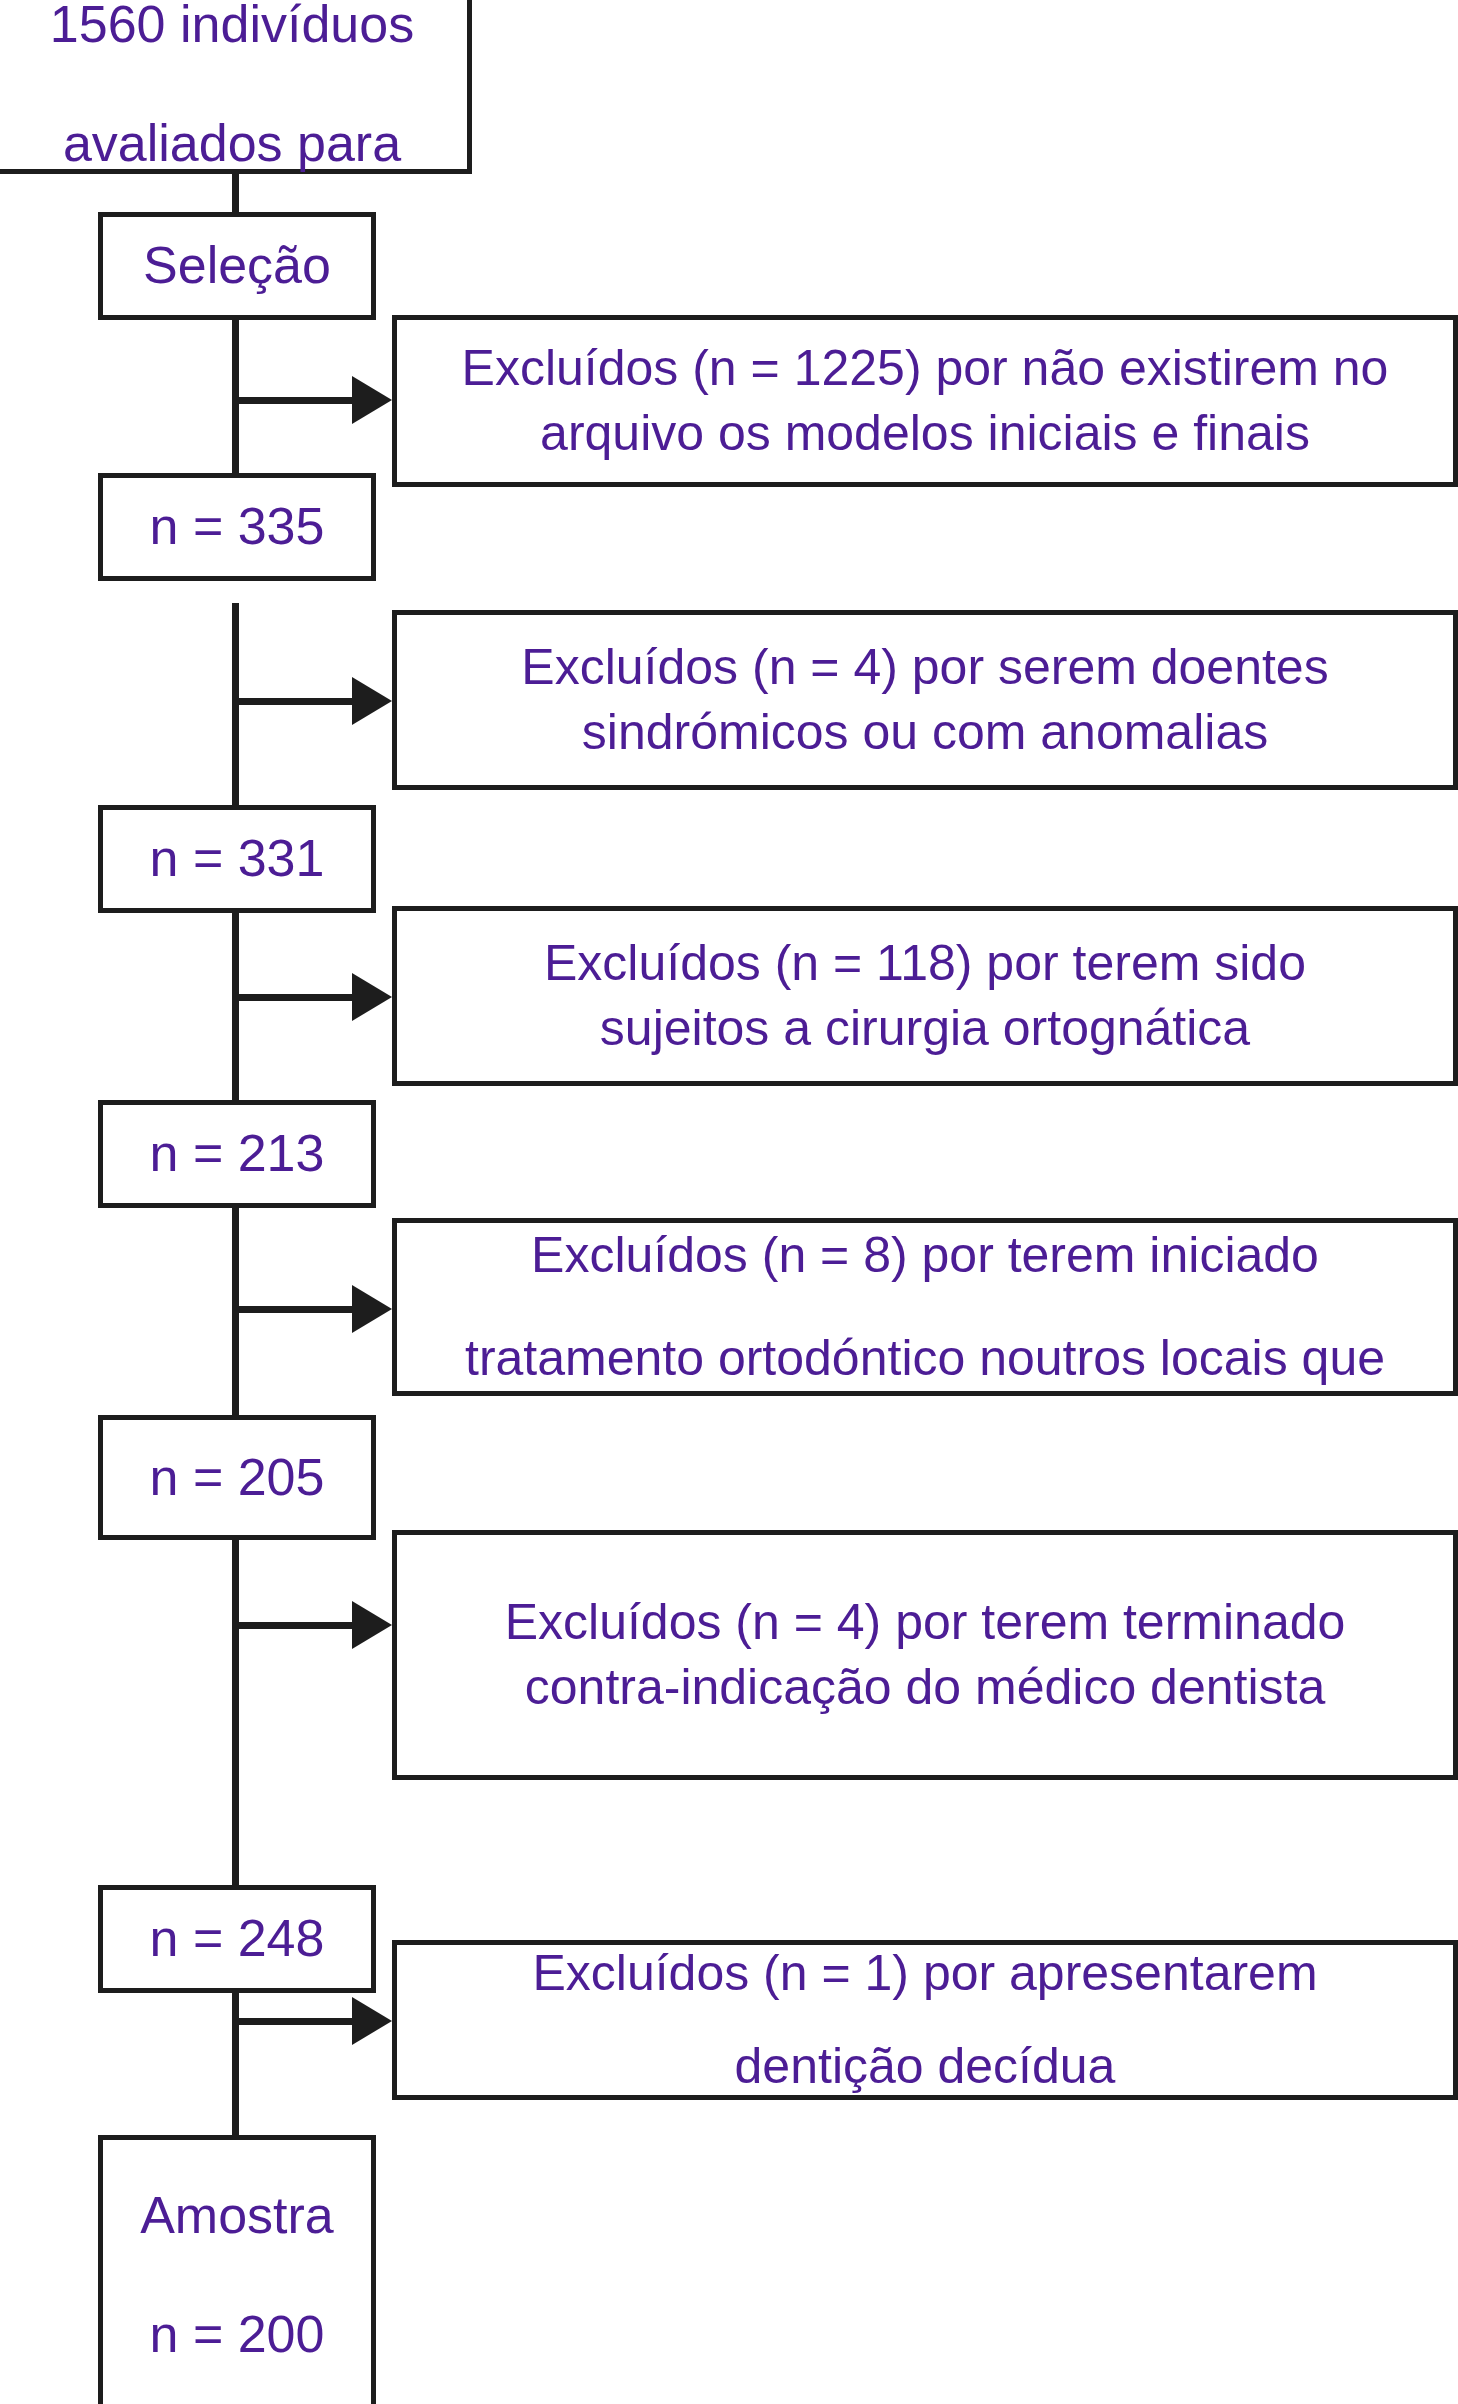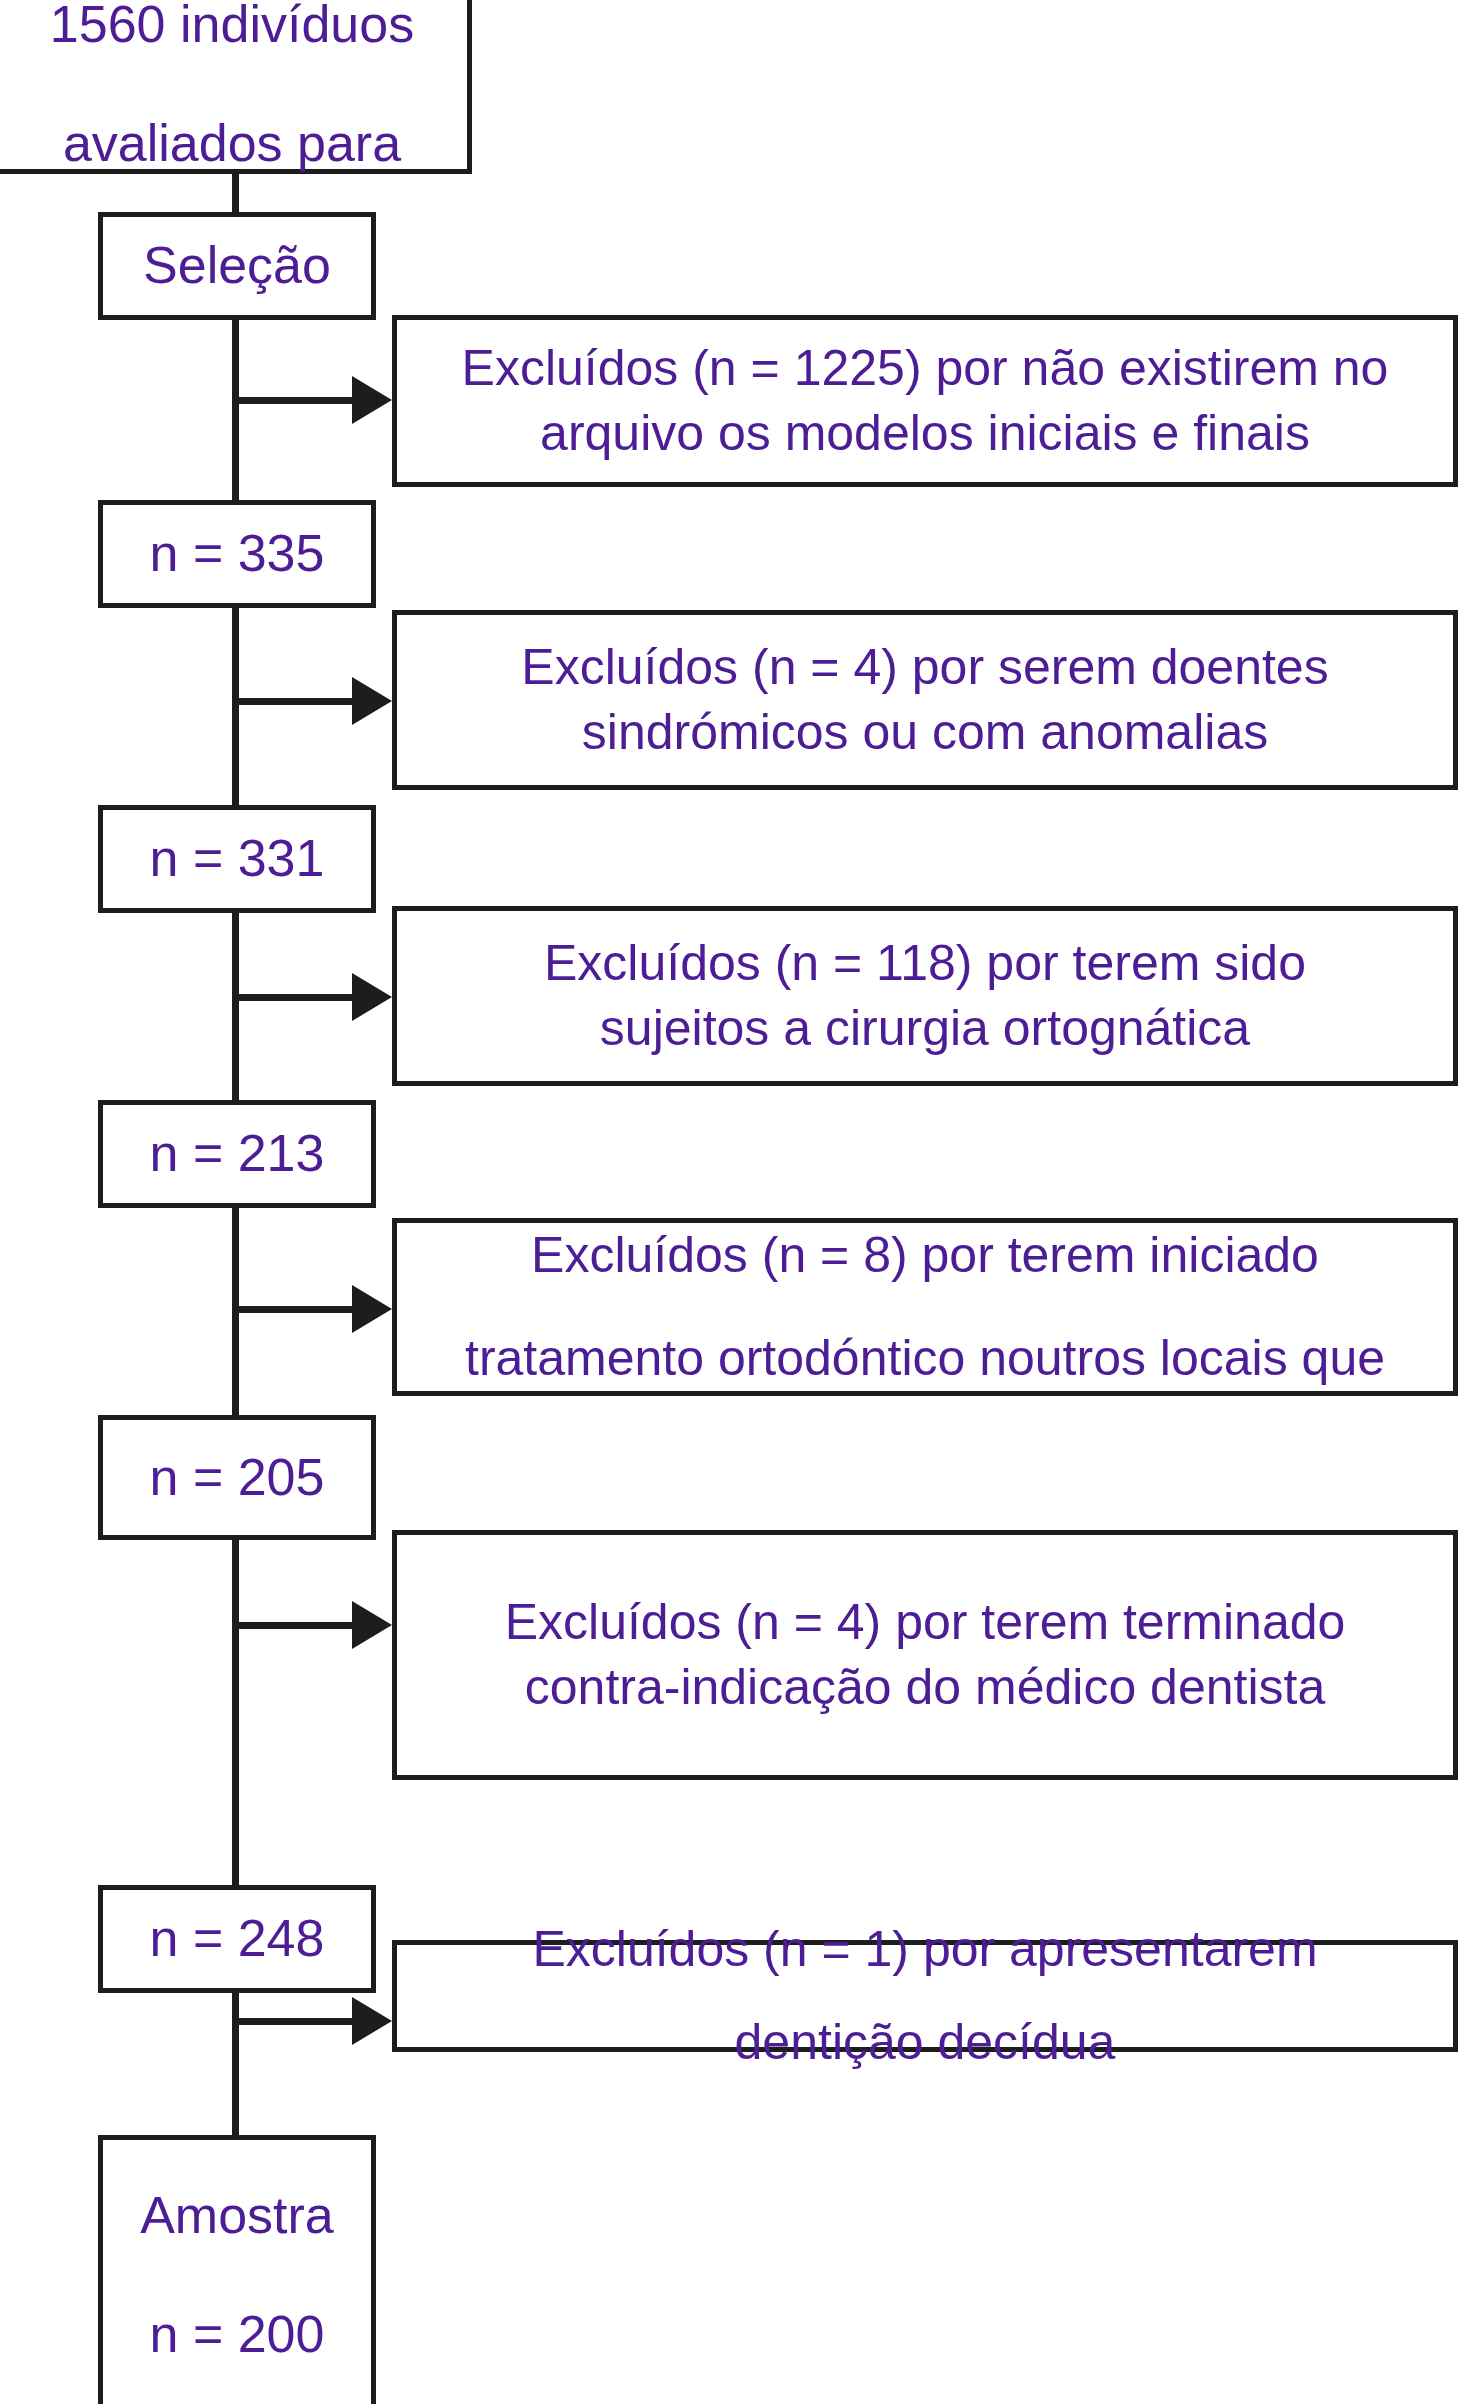--- a/index.html
+++ b/index.html
@@ -110,21 +110,21 @@
 
   <div class="fbox flow-box two-line" style="left:-8px; top:-6px; width:480px; height:180px;">
     <span class="line">1560 indivíduos</span>
     <span class="line">avaliados para</span>
   </div>
 
   <div class="fbox flow-box" style="left:98px; top:212px; width:278px; height:108px;">
     <span class="line">Seleção</span>
   </div>
 
-  <div class="fbox flow-box" style="left:98px; top:500px; width:278px; height:108px;">
+  <div class="fbox flow-box" style="left:98px; top:473px; width:278px; height:108px;">
     <span class="line">n = 335</span>
   </div>
 
   <div class="fbox flow-box" style="left:98px; top:805px; width:278px; height:108px;">
     <span class="line">n = 331</span>
   </div>
 
   <div class="fbox flow-box" style="left:98px; top:1100px; width:278px; height:108px;">
     <span class="line">n = 213</span>
   </div>
@@ -160,18 +160,18 @@
   <div class="fbox excl-box" style="left:392px; top:1218px; width:1066px; height:178px;justify-content:space-between;">
     <span class="line">Excluídos (n = 8) por terem iniciado</span>
     <span class="line">tratamento ortodóntico noutros locais que</span>
   </div>
 
   <div class="fbox excl-box" style="left:392px; top:1530px; width:1066px; height:250px;">
     <span class="line">Excluídos (n = 4) por terem terminado</span>
     <span class="line">contra-indicação do médico dentista</span>
   </div>
 
-  <div class="fbox excl-box" style="left:392px; top:1940px; width:1066px; height:112px;gap:28px;">
+  <div class="fbox excl-box" style="left:392px; top:1940px; width:1066px; height:160px;gap:28px;">
     <span class="line">Excluídos (n = 1) por apresentarem</span>
     <span class="line">dentição decídua</span>
   </div>
 
 </div>
 
 </body></html>

